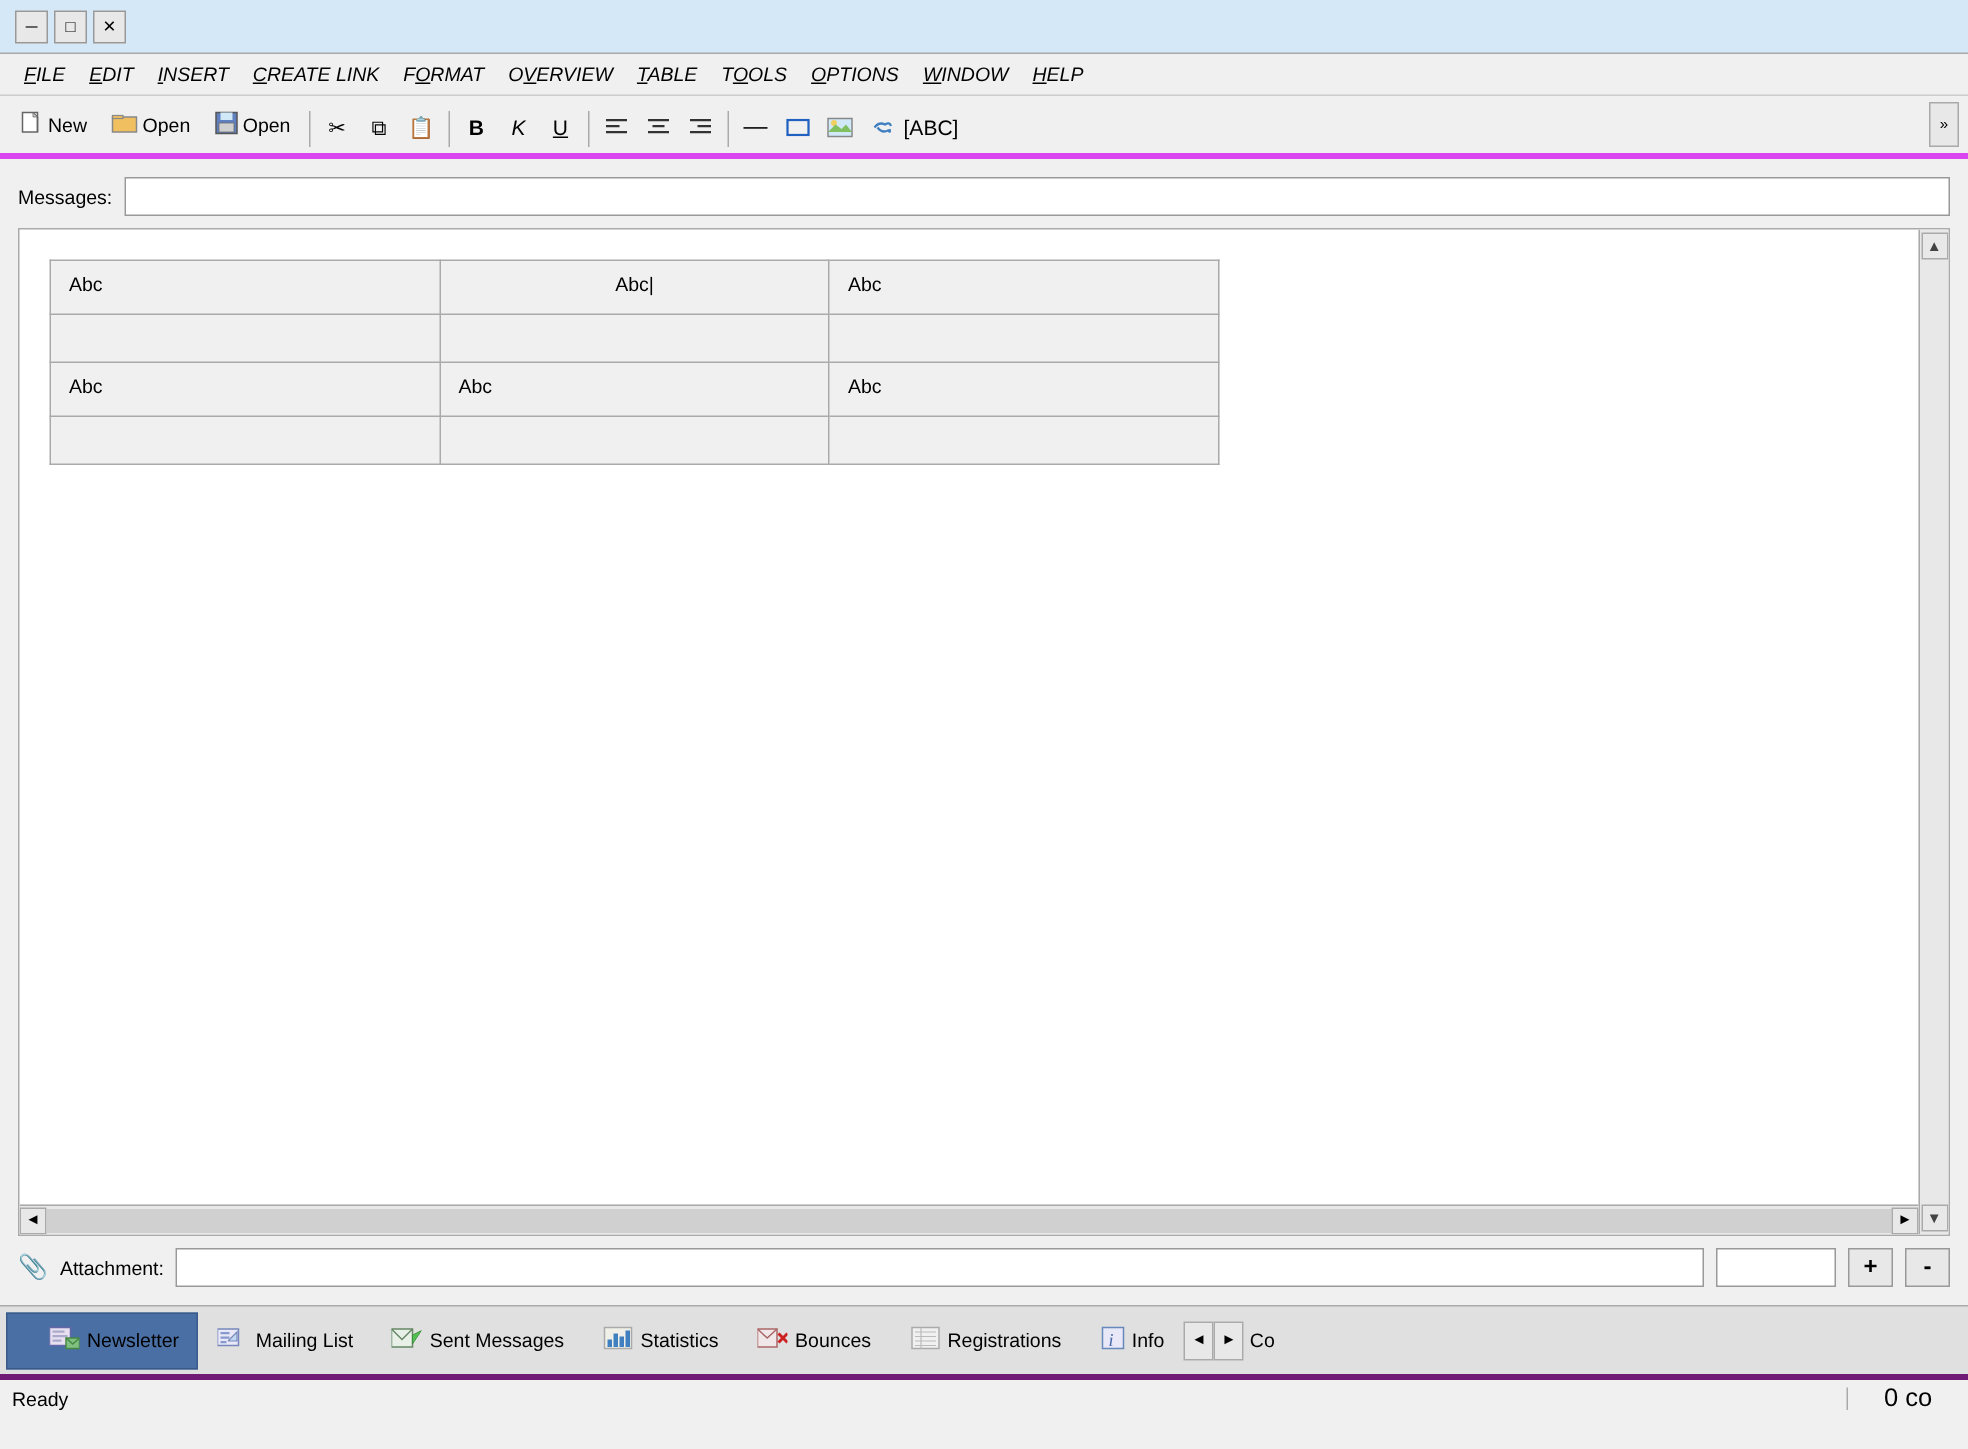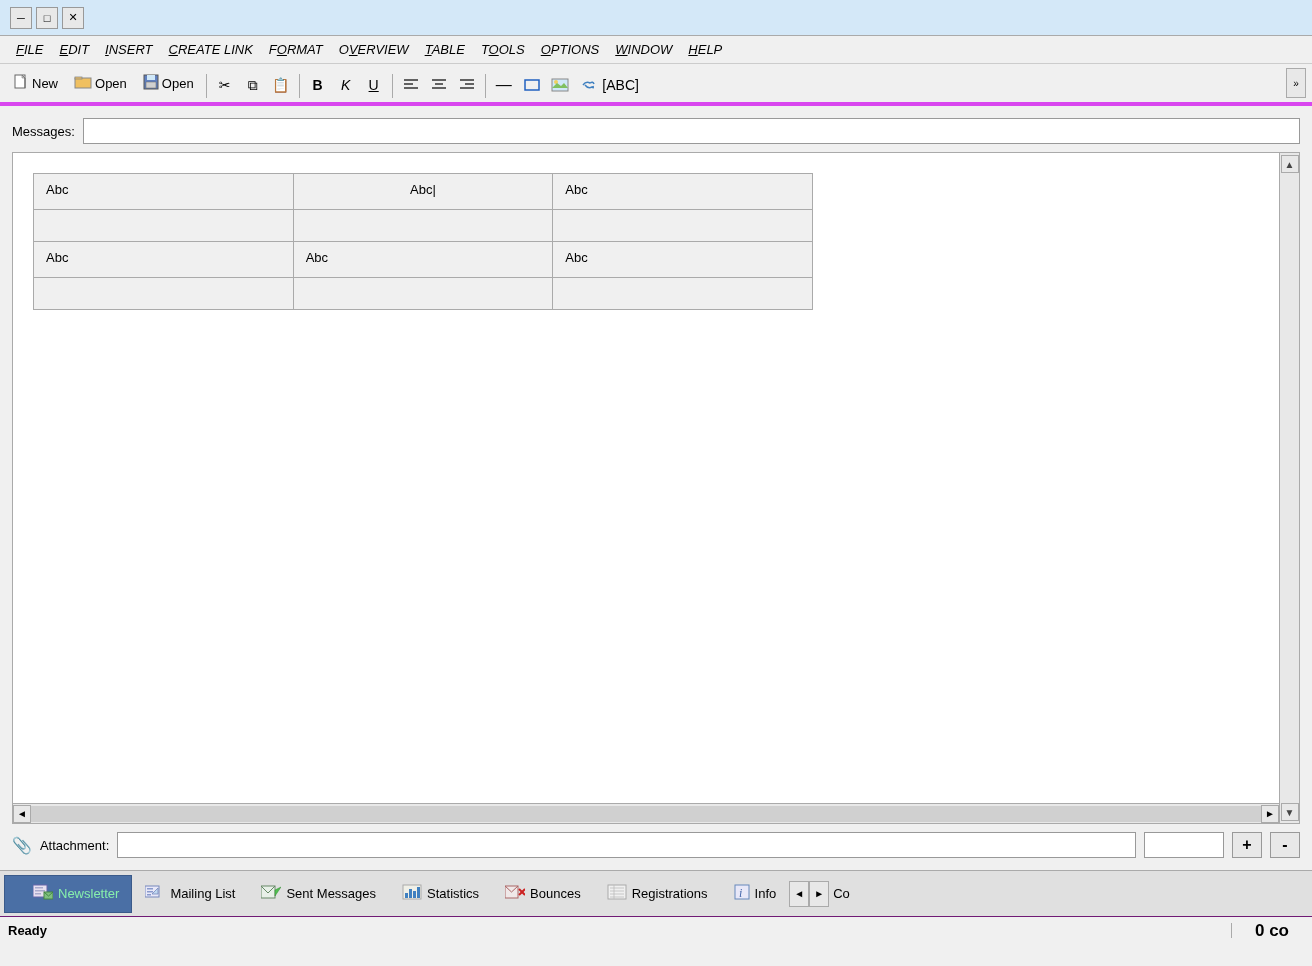--- a/index.html
+++ b/index.html
@@ -307,44 +307,43 @@
       gap: 5px;
       padding: 6px 12px;
       cursor: pointer;
       font-size: 13px;
       border: 1px solid transparent;
       height: 38px;
       white-space: nowrap;
     }
     .tab-item.active {
       background: #4a6fa5;
-      color: #86efac;
+      color: #000000;
       border: 1px solid #3a5a8a;
       padding-left: 28px;
     }
     .tab-nav-btn {
       width: 20px;
       height: 26px;
       border: 1px solid #aaa;
       background: #e8e8e8;
       cursor: pointer;
       display: flex;
       align-items: center;
       justify-content: center;
       font-size: 10px;
     }
 
     
     .status-bar {
       background: #f0f0f0;
-      border-top: 1px solid #701a75;
+      border-top: 4px solid #701a75;
       height: 28px;
       display: flex;
       align-items: center;
-      font-weight: bold;
     }
     .status-left {
       flex: 1;
       padding: 0 8px;
       font-size: 13px;
       border-right: 1px solid #aaa;
     }
     .status-right {
       padding: 0 8px;
       font-size: 17px;

